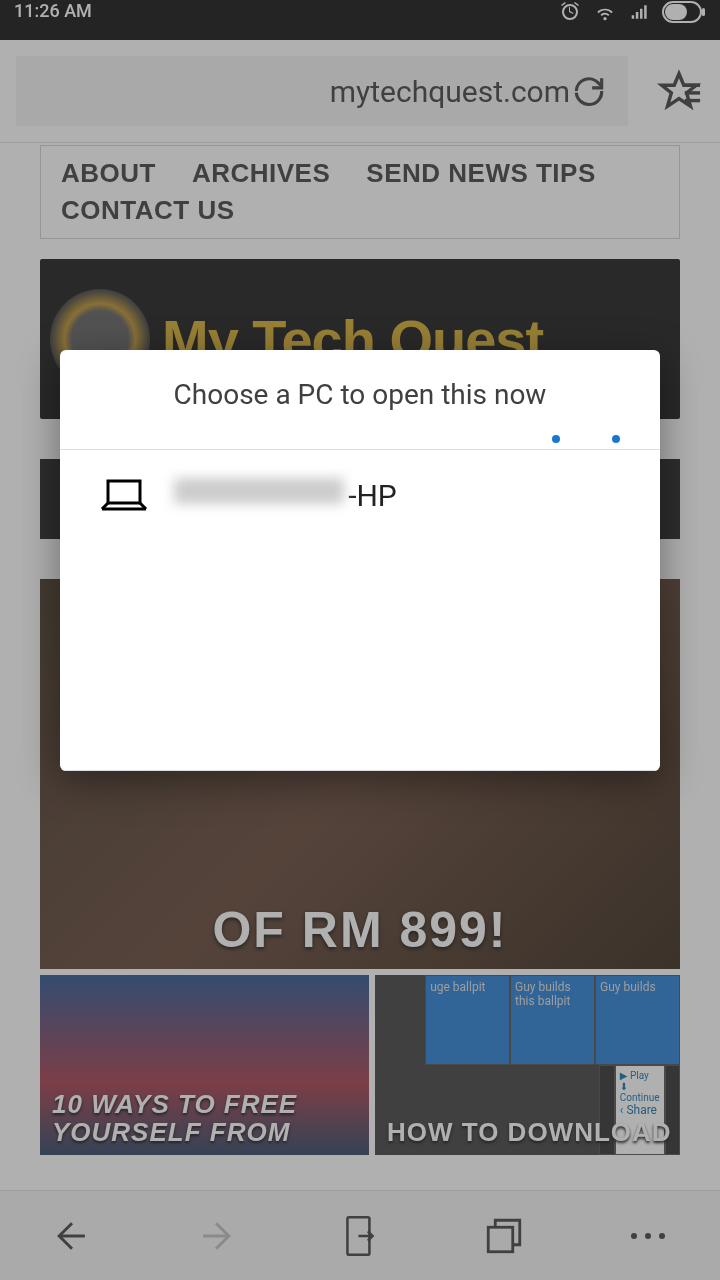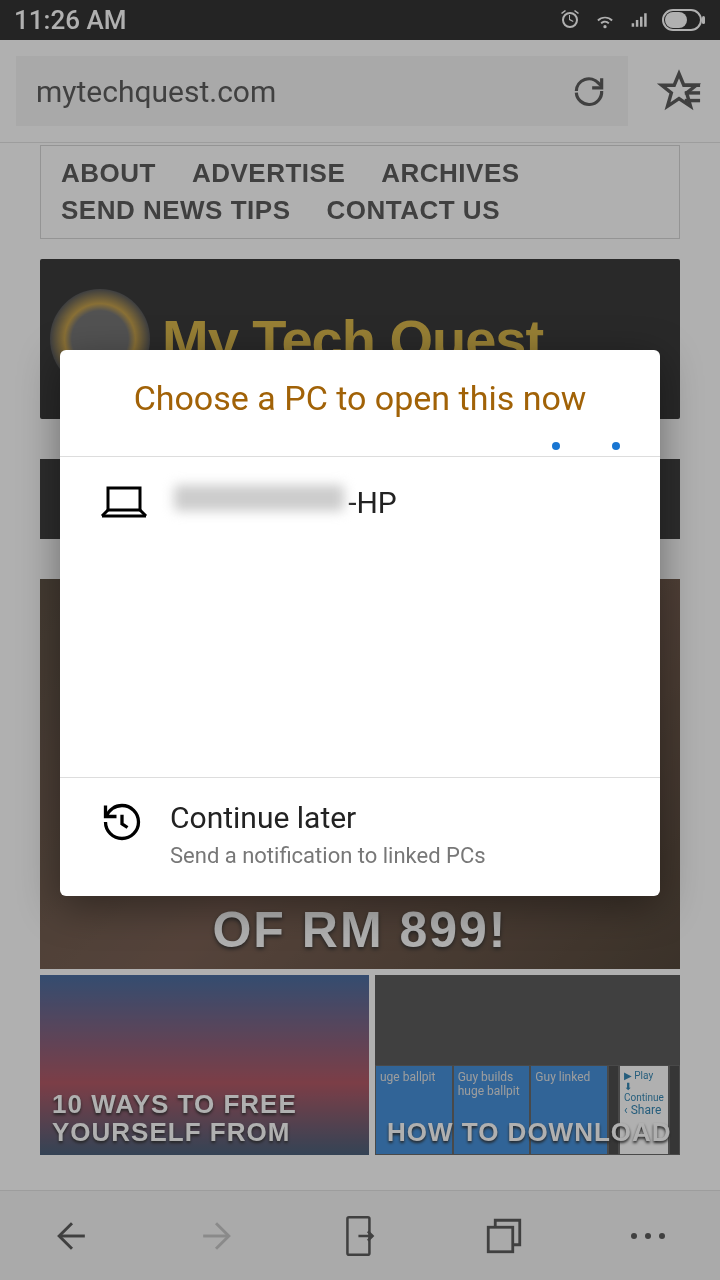--- a/index.html
+++ b/index.html
@@ -1,26 +1,26 @@
 <!DOCTYPE html>
 <html><head>
 <meta charset="utf-8">
 <style>
   * { margin: 0; padding: 0; box-sizing: border-box; }
   html, body { width: 720px; height: 1280px; overflow: hidden; font-family: -apple-system, BlinkMacSystemFont, "Segoe UI", Roboto, sans-serif; }
   body { background: #fff; position: relative; }
 
   
-  .status-bar { background: #000; color: #fff; height: 40px; display: flex; align-items: center; justify-content: space-between; padding: 0 14px; font-size: 26px; font-weight: 500; }
+  .status-bar { background: #000; color: #fff; height: 40px; display: flex; align-items: flex-start; justify-content: space-between; padding: 0 14px; font-size: 18px; font-weight: 500; }
   .status-right { display: flex; align-items: center; gap: 10px; }
   .status-right svg { fill: #fff; }
 
   
   .address-wrap { background: #fff; padding: 16px; display: flex; align-items: center; gap: 10px; border-bottom: 1px solid #ddd; }
-  .url-box { flex: 1; background: #f2f2f2; height: 70px; display: flex; align-items: center; padding: 0 20px; font-size: 30px; color: #333; justify-content: space-between; }
+  .url-box { flex: 1; background: #f2f2f2; height: 70px; display: flex; align-items: center; padding: 0 20px; font-size: 30px; color: #333; justify-content: flex-end; }
   .url-text { font-weight: 400; }
   .refresh-ic, .star-ic { width: 38px; height: 38px; display: flex; align-items: center; justify-content: center; }
   .star-ic { width: 50px; height: 50px; margin-left: 16px; }
 
   
   .page-content { position: absolute; top: 145px; left: 0; right: 0; bottom: 0; }
 
   .nav-menu { margin: 0 40px 20px 40px; border: 1px solid #ccc; padding: 12px 20px; display: flex; flex-wrap: wrap; gap: 6px 36px; }
   .nav-menu span { font-size: 26px; font-weight: 600; color: #333; font-family: Arial, sans-serif; letter-spacing: 0.5px; }
 
@@ -28,37 +28,37 @@
   .hero-logo { width: 100px; height: 100px; border-radius: 50%; background: radial-gradient(circle, #555 40%, #b88a20 50%, #333 70%); margin-right: 12px; }
   .hero-text { font-size: 56px; font-weight: 800; color: #d4a820; font-family: Arial Black, sans-serif; letter-spacing: -1px; }
 
   .dark-strip { margin: 40px 40px 0 40px; height: 80px; background: #111; }
 
   .feature { margin: 40px 40px 0 40px; height: 390px; background: linear-gradient(135deg,#3a2a1a,#5a3a2a,#2a1a0a); position: relative; display:flex; align-items:flex-end; justify-content:center; padding-bottom: 10px; }
   .feature-text { color: #fff; font-size: 50px; font-weight: 800; letter-spacing: 2px; font-family: Arial, sans-serif; text-shadow: 0 2px 4px #000; }
 
   .grid-row { margin: 6px 40px 0 40px; display: flex; gap: 6px; height: 180px; }
   .card { flex:1; position: relative; color:#fff; overflow:hidden; display:flex; align-items:flex-end; padding: 8px 12px; }
-  .card-a { background: linear-gradient(#1e4a8a,#a03040 60%, #1e3a5a); }
-  .card-b { background: #333; display:flex; flex-direction:row; padding:0; }
+  .card-a { background: linear-gradient(#1e4a8a,#a03040 60%, #1e3a5a); font-style: italic; }
+  .card-b { background: #333; display:flex; flex-direction:column; padding:0; }
   .card-b-top { display:flex; height:50%; background:#1976d2; }
   .card-b-bot { display:flex; height:50%; background:#222; }
   .card-b-cell { flex:1; border:1px solid #444; font-size:12px; color:#ddd; padding:4px;}
   .card-title { font-size: 26px; font-weight: 800; letter-spacing:1px; line-height:1.1; text-shadow: 0 2px 3px #000; font-family: Arial, sans-serif; position:absolute; left:12px; bottom:8px; }
 
   
   .bottom-nav { position: absolute; bottom: 0; left:0; right:0; height: 90px; background: #f4f4f4; border-top: 1px solid #ddd; display:flex; align-items:center; justify-content: space-around; }
   .bottom-nav .btn { width:60px; height:60px; display:flex; align-items:center; justify-content:center; }
 
   
   .dim { position:absolute; inset:0; background: rgba(80,80,80,0.45); }
 
   
   .modal { position:absolute; left:60px; right:60px; top:350px; background:#fff; border-radius:6px; box-shadow: 0 10px 40px rgba(0,0,0,0.4); overflow:hidden; }
-  .modal-header { text-align:center; padding: 28px 24px 24px; font-size: 34px; color:#a16207; }
+  .modal-header { text-align:center; padding: 28px 24px 24px; font-size: 28px; color:#404040; }
   .loading-dots { height:10px; position:relative; margin-bottom:4px; }
   .loading-dots span { width:8px; height:8px; background:#1976d2; border-radius:50%; position:absolute; top:0; }
   .loading-dots span:nth-child(1){ right:100px; }
   .loading-dots span:nth-child(2){ right:40px; }
   .divider { height:1px; background:#ddd; }
   .pc-row { display:flex; align-items:center; gap:26px; padding: 26px 40px; height: 90px;}
   .pc-name { font-size: 30px; color:#222; display:flex; gap:4px;}
   .blurred { filter: blur(6px); background:#ccc; color:transparent; border-radius:4px; padding:0 40px; height:26px; }
   .pc-spacer { height: 230px; }
   .later-row { display:flex; gap:26px; padding: 22px 40px 28px; align-items:flex-start; }
@@ -108,42 +108,41 @@
         <line x1="15" y1="9" x2="23" y2="9"></line>
         <line x1="15" y1="13" x2="23" y2="13"></line>
         <line x1="15" y1="17" x2="23" y2="17"></line>
       </svg>
   </span>
 </div>
 
 <div class="page-content">
   <div class="nav-menu">
     <span>ABOUT</span>
-    <span>ADVERTISE</span>
     <span>ARCHIVES</span>
     <span>SEND NEWS TIPS</span>
     <span>CONTACT US</span>
   </div>
   <div class="hero-banner">
     <div class="hero-logo"></div>
     <div class="hero-text">My Tech Quest</div>
   </div>
   <div class="dark-strip"></div>
   <div class="feature">
     <div class="feature-text">OF RM 899!</div>
   </div>
   <div class="grid-row">
     <div class="card card-a">
       <div class="card-title">10 WAYS TO FREE YOURSELF FROM</div>
     </div>
     <div class="card card-b">
       <div class="card-b-top">
         <div class="card-b-cell">uge ballpit</div>
-        <div class="card-b-cell">Guy builds huge ballpit</div>
-        <div class="card-b-cell">Guy linked</div>
+        <div class="card-b-cell">Guy builds this ballpit</div>
+        <div class="card-b-cell">Guy builds</div>
       </div>
       <div class="card-b-bot">
         <div class="card-b-cell"></div>
         <div class="card-b-cell" style="background:#fff;color:#0369a1;">
           <div style="font-size:10px">▶ <span>Play</span></div>
           <div style="font-size:10px">⬇ <span>Continue</span></div>
           <div style="font-size:12px">‹ <span>Share</span></div>
         </div>
         <div class="card-b-cell"></div>
       </div>
@@ -202,24 +201,13 @@
         <path d="M2 32h44"></path>
         <path d="M8 26L2 32M40 26l6 6"></path>
       </svg>
     <div class="pc-name">
       <span class="blurred">hidden</span>
       <span>-HP</span>
     </div>
   </div>
   <div class="pc-spacer"></div>
   <div class="divider"></div>
-  <div class="later-row">
-    <svg width="44" height="44" viewBox="0 0 24 24" fill="none" stroke="#000" stroke-width="1.8">
-        <path d="M3 12a9 9 0 109-9 9 9 0 00-8.5 6"></path>
-        <path d="M3 3v6h6"></path>
-        <path d="M12 8v5l3 2"></path>
-      </svg>
-    <div class="later-text">
-      <div class="t1">Continue later</div>
-      <div class="t2">Send a notification to linked PCs</div>
-    </div>
-  </div>
 </div>
 
 </body></html>

